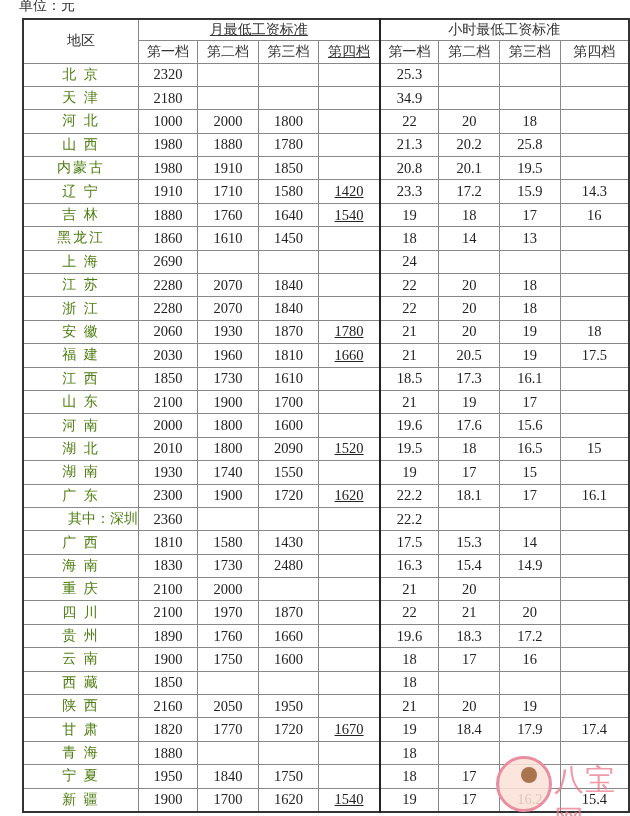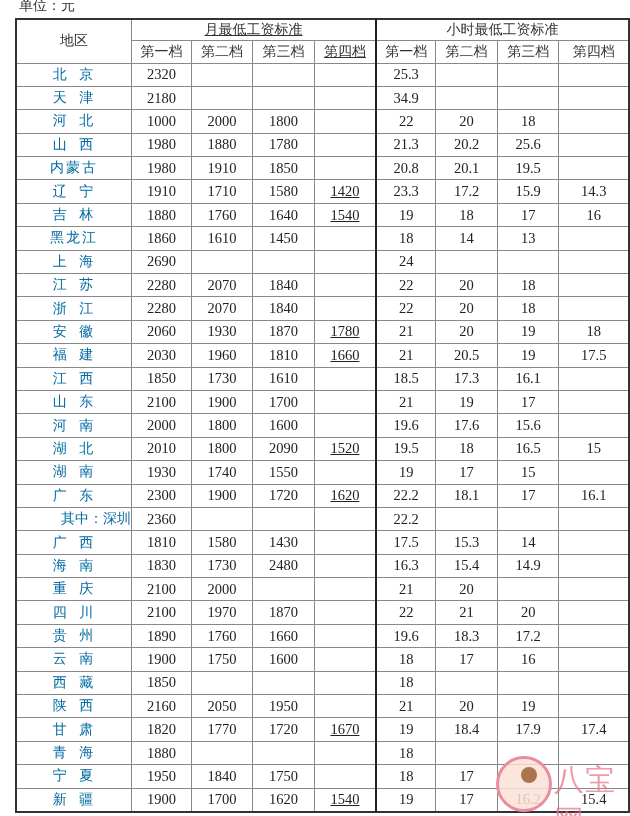--- a/index.html
+++ b/index.html
@@ -1,26 +1,26 @@
 <!DOCTYPE html>
 <html><head>
 <meta charset="utf-8">
 <style>
   html, body { margin:0; padding:0; background:#ffffff; }
   body { width:630px; height:816px; position:relative; overflow:hidden;
          font-family: "Liberation Serif", "DejaVu Serif", serif; color:#222; }
   .unit { position:absolute; left:19px; top:-3px; font-size:14px;
           font-family: "DejaVu Sans", sans-serif; color:#333; }
-  table { position:absolute; left:15px; top:18px; border-collapse:collapse;
+  table { position:absolute; left:22px; top:18px; border-collapse:collapse;
           border:2px solid #333; table-layout:fixed; }
   td, th { border:1px solid #888; text-align:center; vertical-align:middle;
            padding:0; font-weight:normal; overflow:hidden; white-space:nowrap; }
   th { font-family: "DejaVu Sans", sans-serif; font-size:14px; color:#333; }
   td { font-size:14.5px; color:#222; }
-  td.region { font-family: Liberation Mono, monospace; font-size:14px; letter-spacing:2px; color:#0369a1;margin-left:46px; }
+  td.region { font-family: Liberation Serif, serif; font-size:14px; letter-spacing:2px; color:#4d7c0f;margin-left:46px; }
   td.region.wide { letter-spacing:0;padding-left:44px; }
   .hdr1 { height:21px; }
   .hdr2 { height:23px; }
   tr.data td { height:22.4px; }
   .divider { border-right:2px solid #222 !important;text-decoration:underline; }
   .watermark { position:absolute; left:488px; top:752px; width:140px; height:64px; pointer-events:none; }
   .wm-circle { position:absolute; left:8px; top:4px; width:50px; height:50px; border-radius:50%;
                border:3px solid #e98ea0; background:rgba(250,225,215,0.85); }
   .wm-face { position:absolute; left:22px; top:8px; width:16px; height:16px; border-radius:50%; background:#a9744e; }
   .wm-text { position:absolute; left:66px; top:8px; font-family:"DejaVu Sans", sans-serif;
@@ -97,21 +97,21 @@
         <td></td>
       </tr>
       <tr class="data">
         <td class="region">山 西</td>
         <td>1980</td>
         <td>1880</td>
         <td>1780</td>
         <td class="divider"></td>
         <td>21.3</td>
         <td>20.2</td>
-        <td>25.6</td>
+        <td>25.8</td>
         <td></td>
       </tr>
       <tr class="data">
         <td class="region">内蒙古</td>
         <td>1980</td>
         <td>1910</td>
         <td>1850</td>
         <td class="divider"></td>
         <td>20.8</td>
         <td>20.1</td>

